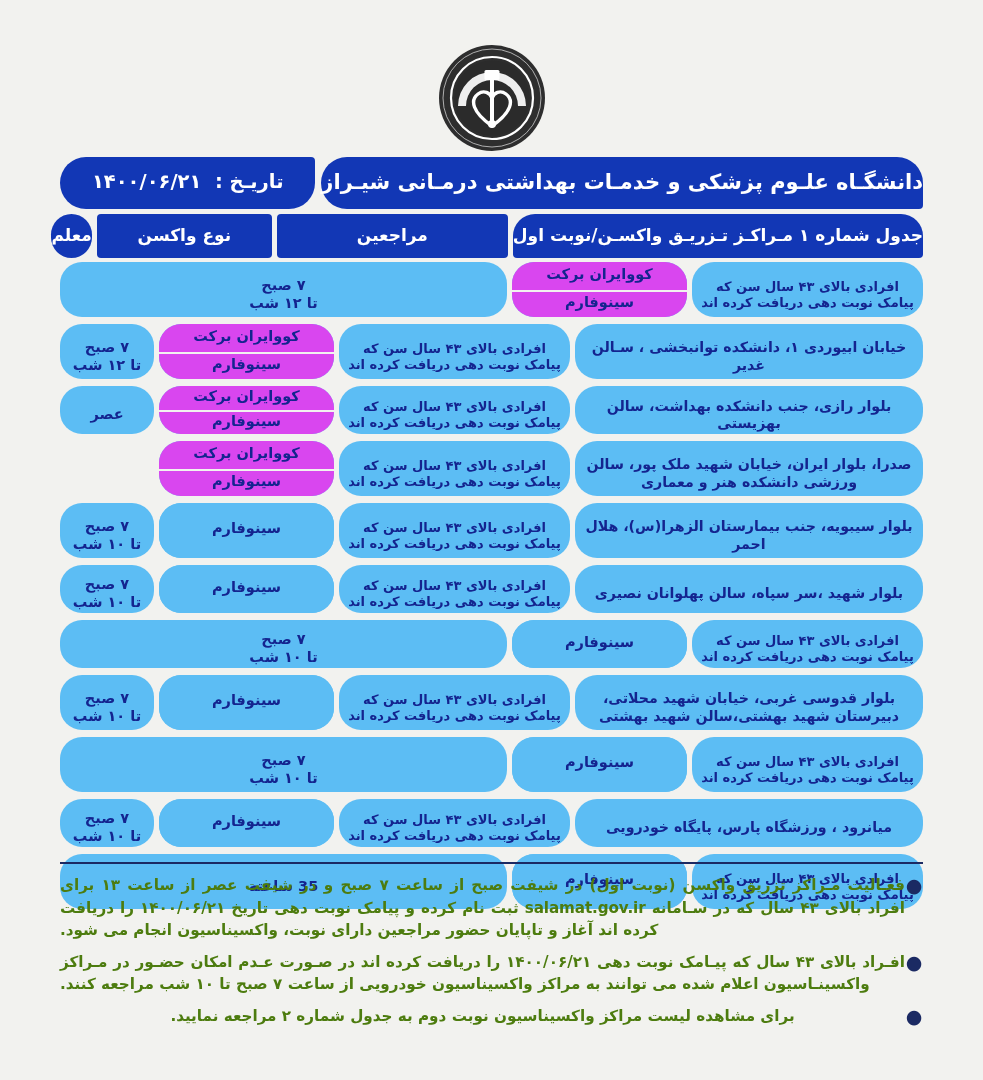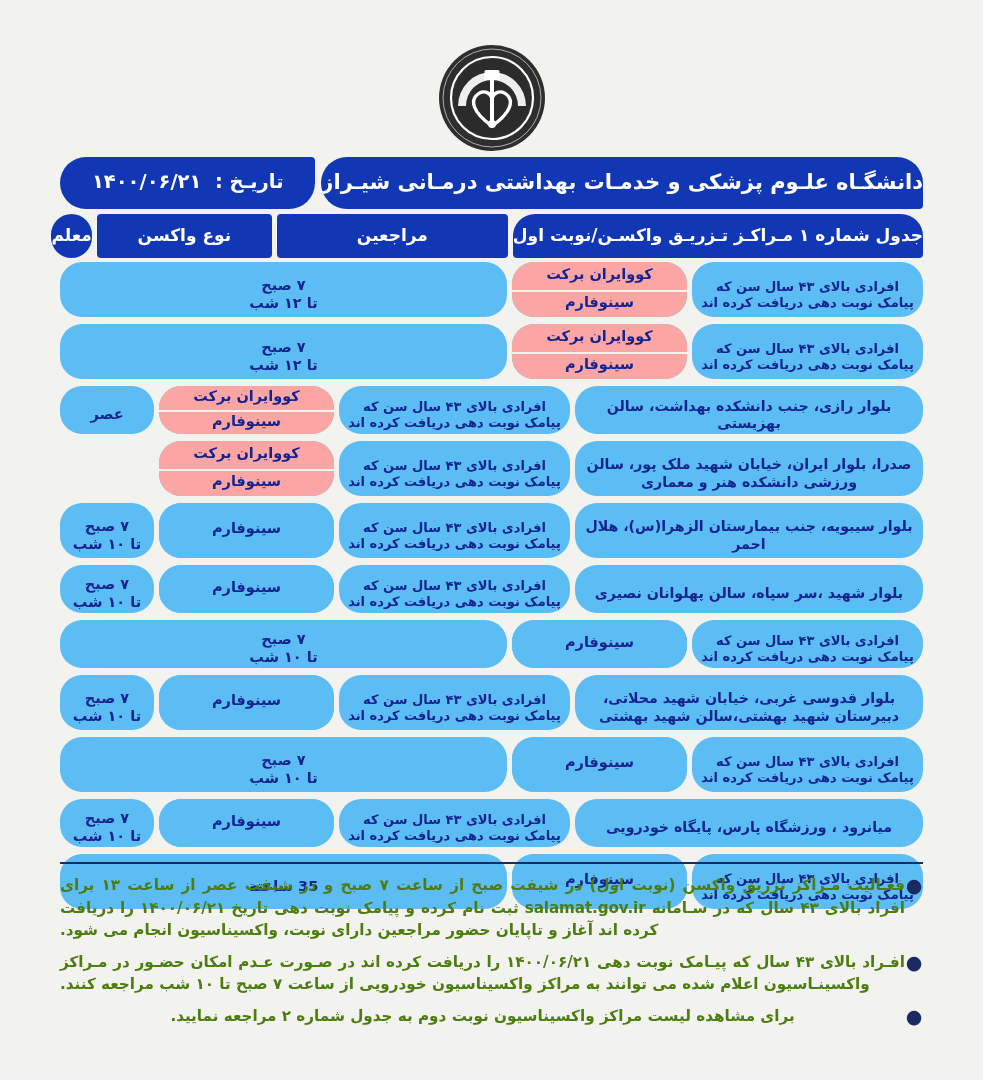--- a/index.html
+++ b/index.html
@@ -139,21 +139,21 @@
     width: 100%;
     height: 100%;
     border-radius: 22px;
     overflow: hidden;
   }
   .vac-part {
     flex: 1 1 50%;
     display: flex;
     align-items: center;
     justify-content: center;
-    background: #fca5a5;
+    background: #d946ef;
     color: #14248f;
     font-weight: bold;
     font-size: 14.5px;
     padding-bottom: 2px;
   }
   .vac-part + .vac-part { border-top: 2px solid #f2f2ef; }
   .vac-single {
     display: flex;
     align-items: center;
     justify-content: center;
@@ -257,20 +257,21 @@
             <div class="vac-part">کووایران برکت</div>
             <div class="vac-part">سینوفارم</div>
           </div>
         </div>
         <div class="cell c-shift" style="flex-direction: column;">
           <div>۷ صبح</div>
           <div>تا ۱۲ شب</div>
         </div>
       </div>
       <div class="trow r-h2">
+        <div class="cell c-center">خیابان ابیوردی ۱، دانشکده توانبخشی ، سـالن غدیر</div>
         <div class="cell c-visitors">افرادی بالای ۴۳ سال سن که پیامک نوبت دهی دریافت کرده اند</div>
         <div class="cell c-vaccine">
           <div class="vac-stack">
             <div class="vac-part">کووایران برکت</div>
             <div class="vac-part">سینوفارم</div>
           </div>
         </div>
         <div class="cell c-shift" style="flex-direction: column;">
           <div>۷ صبح</div>
           <div>تا ۱۲ شب</div>

